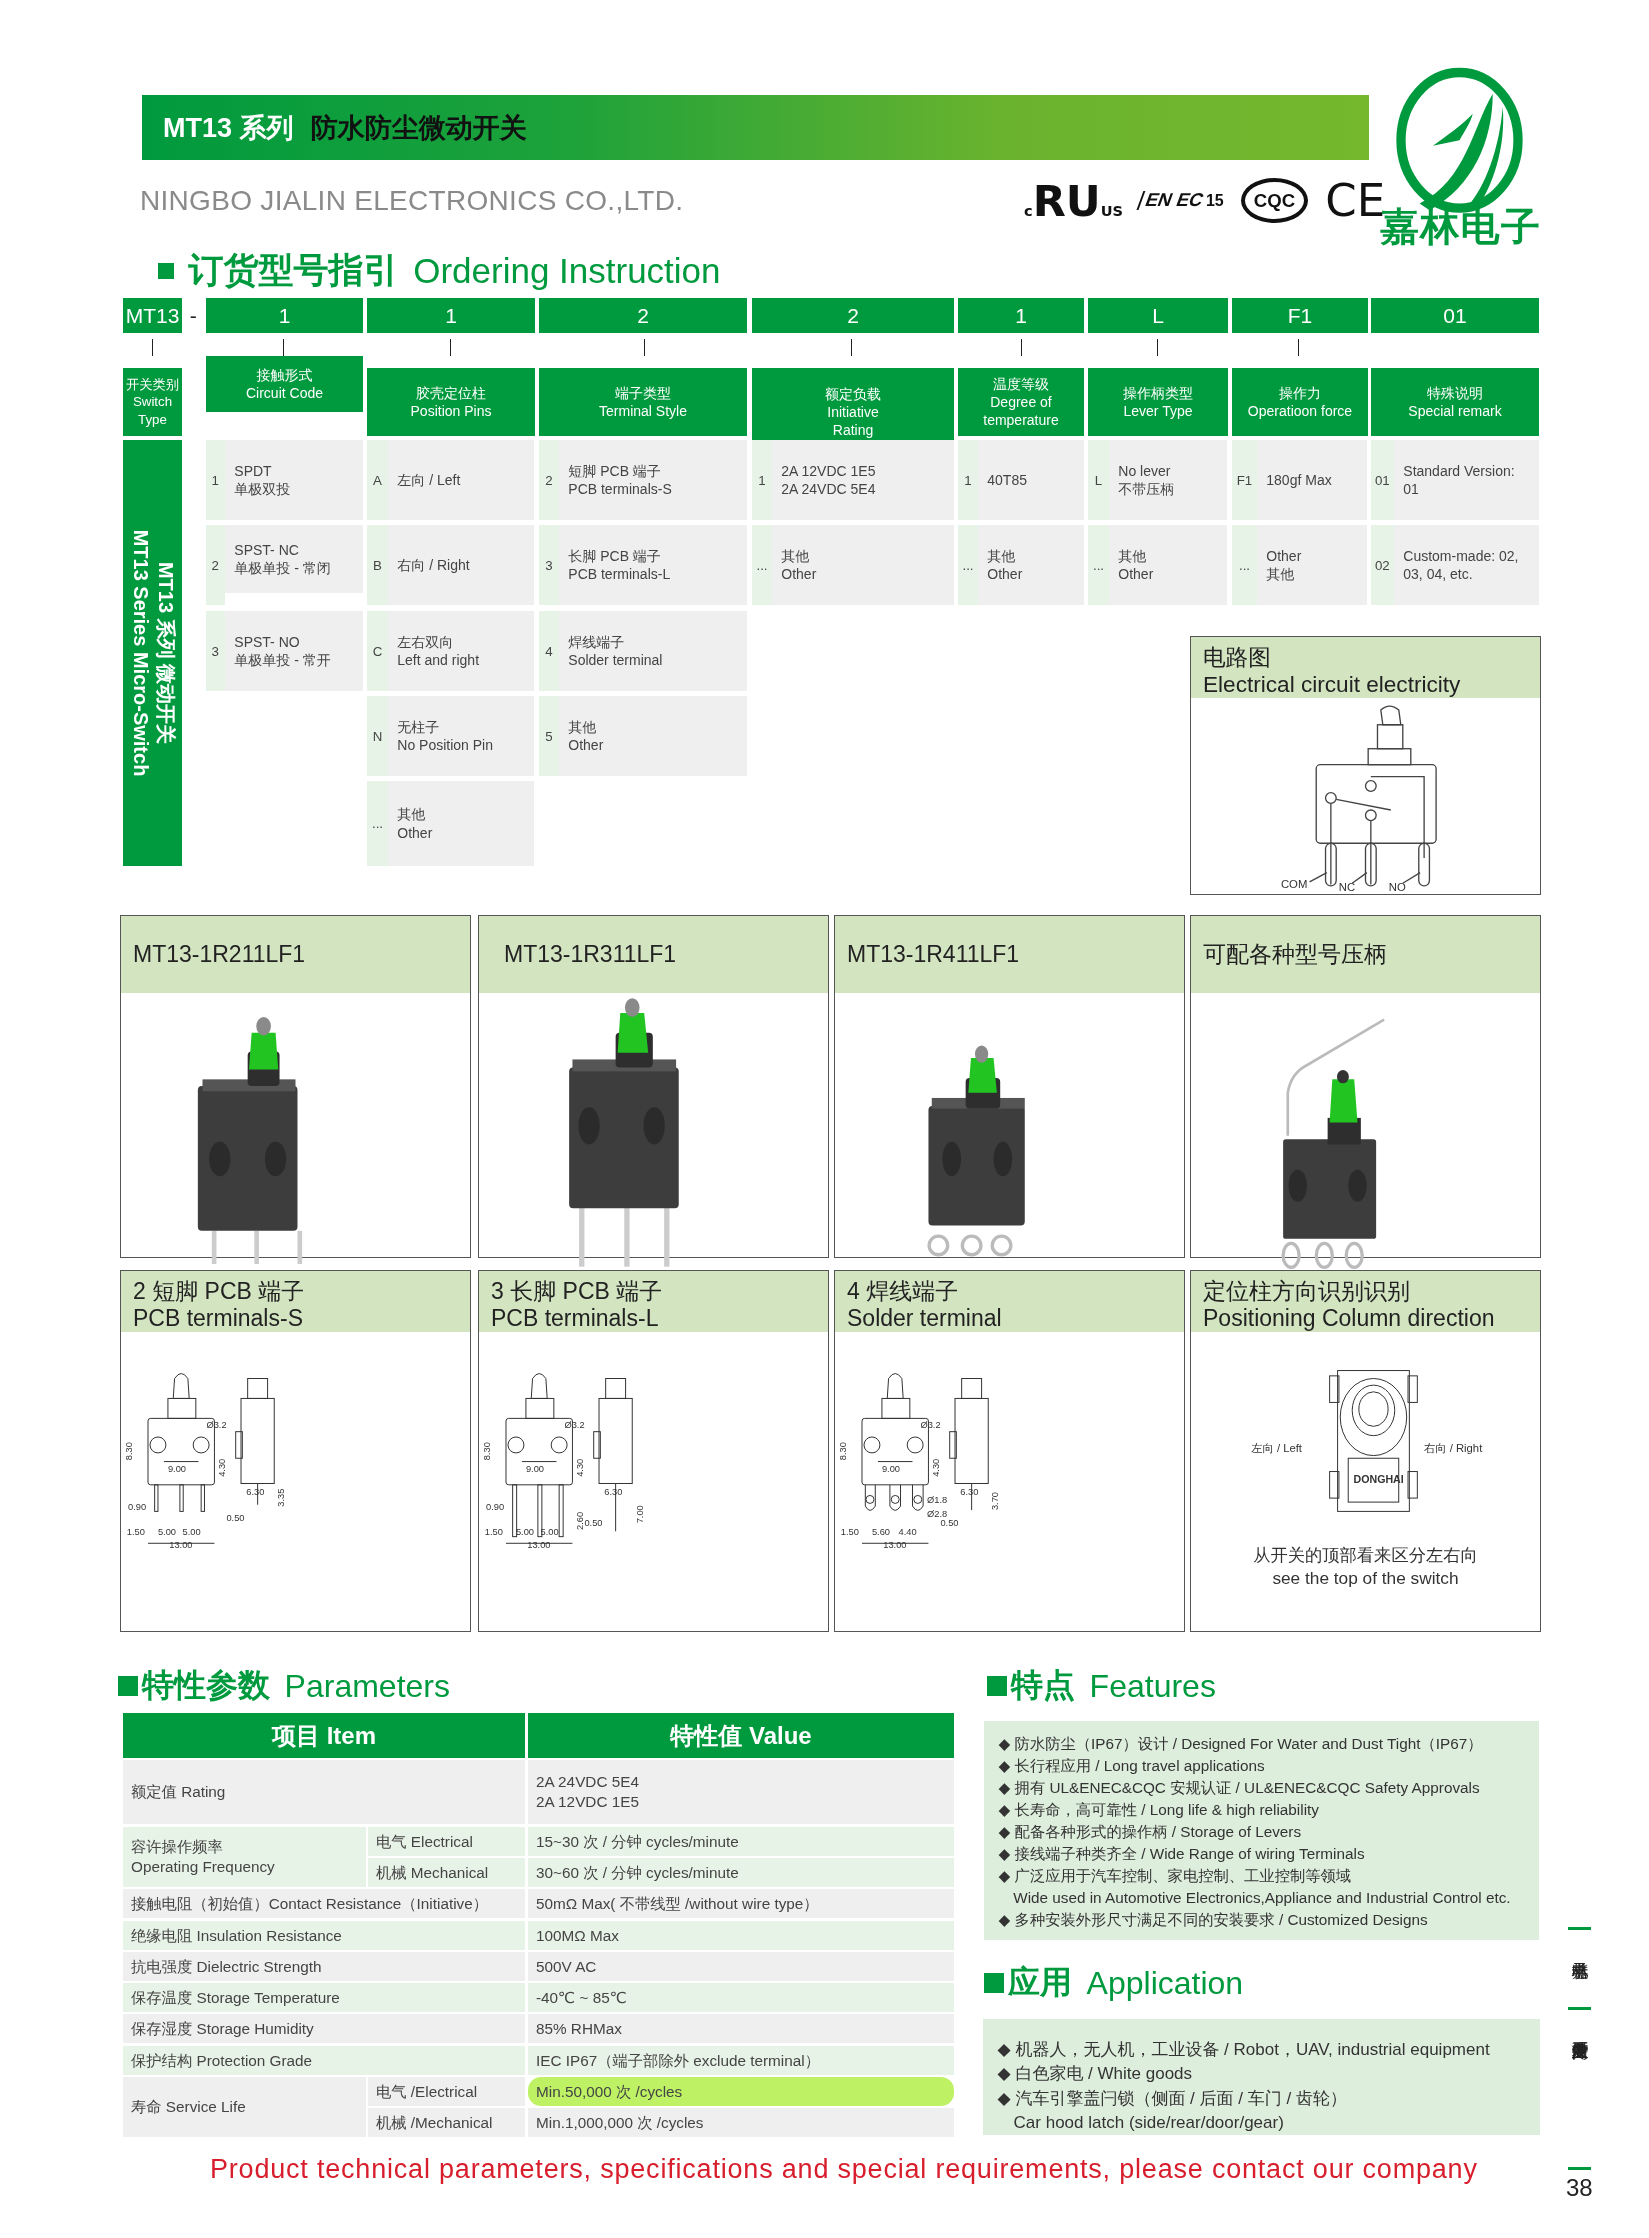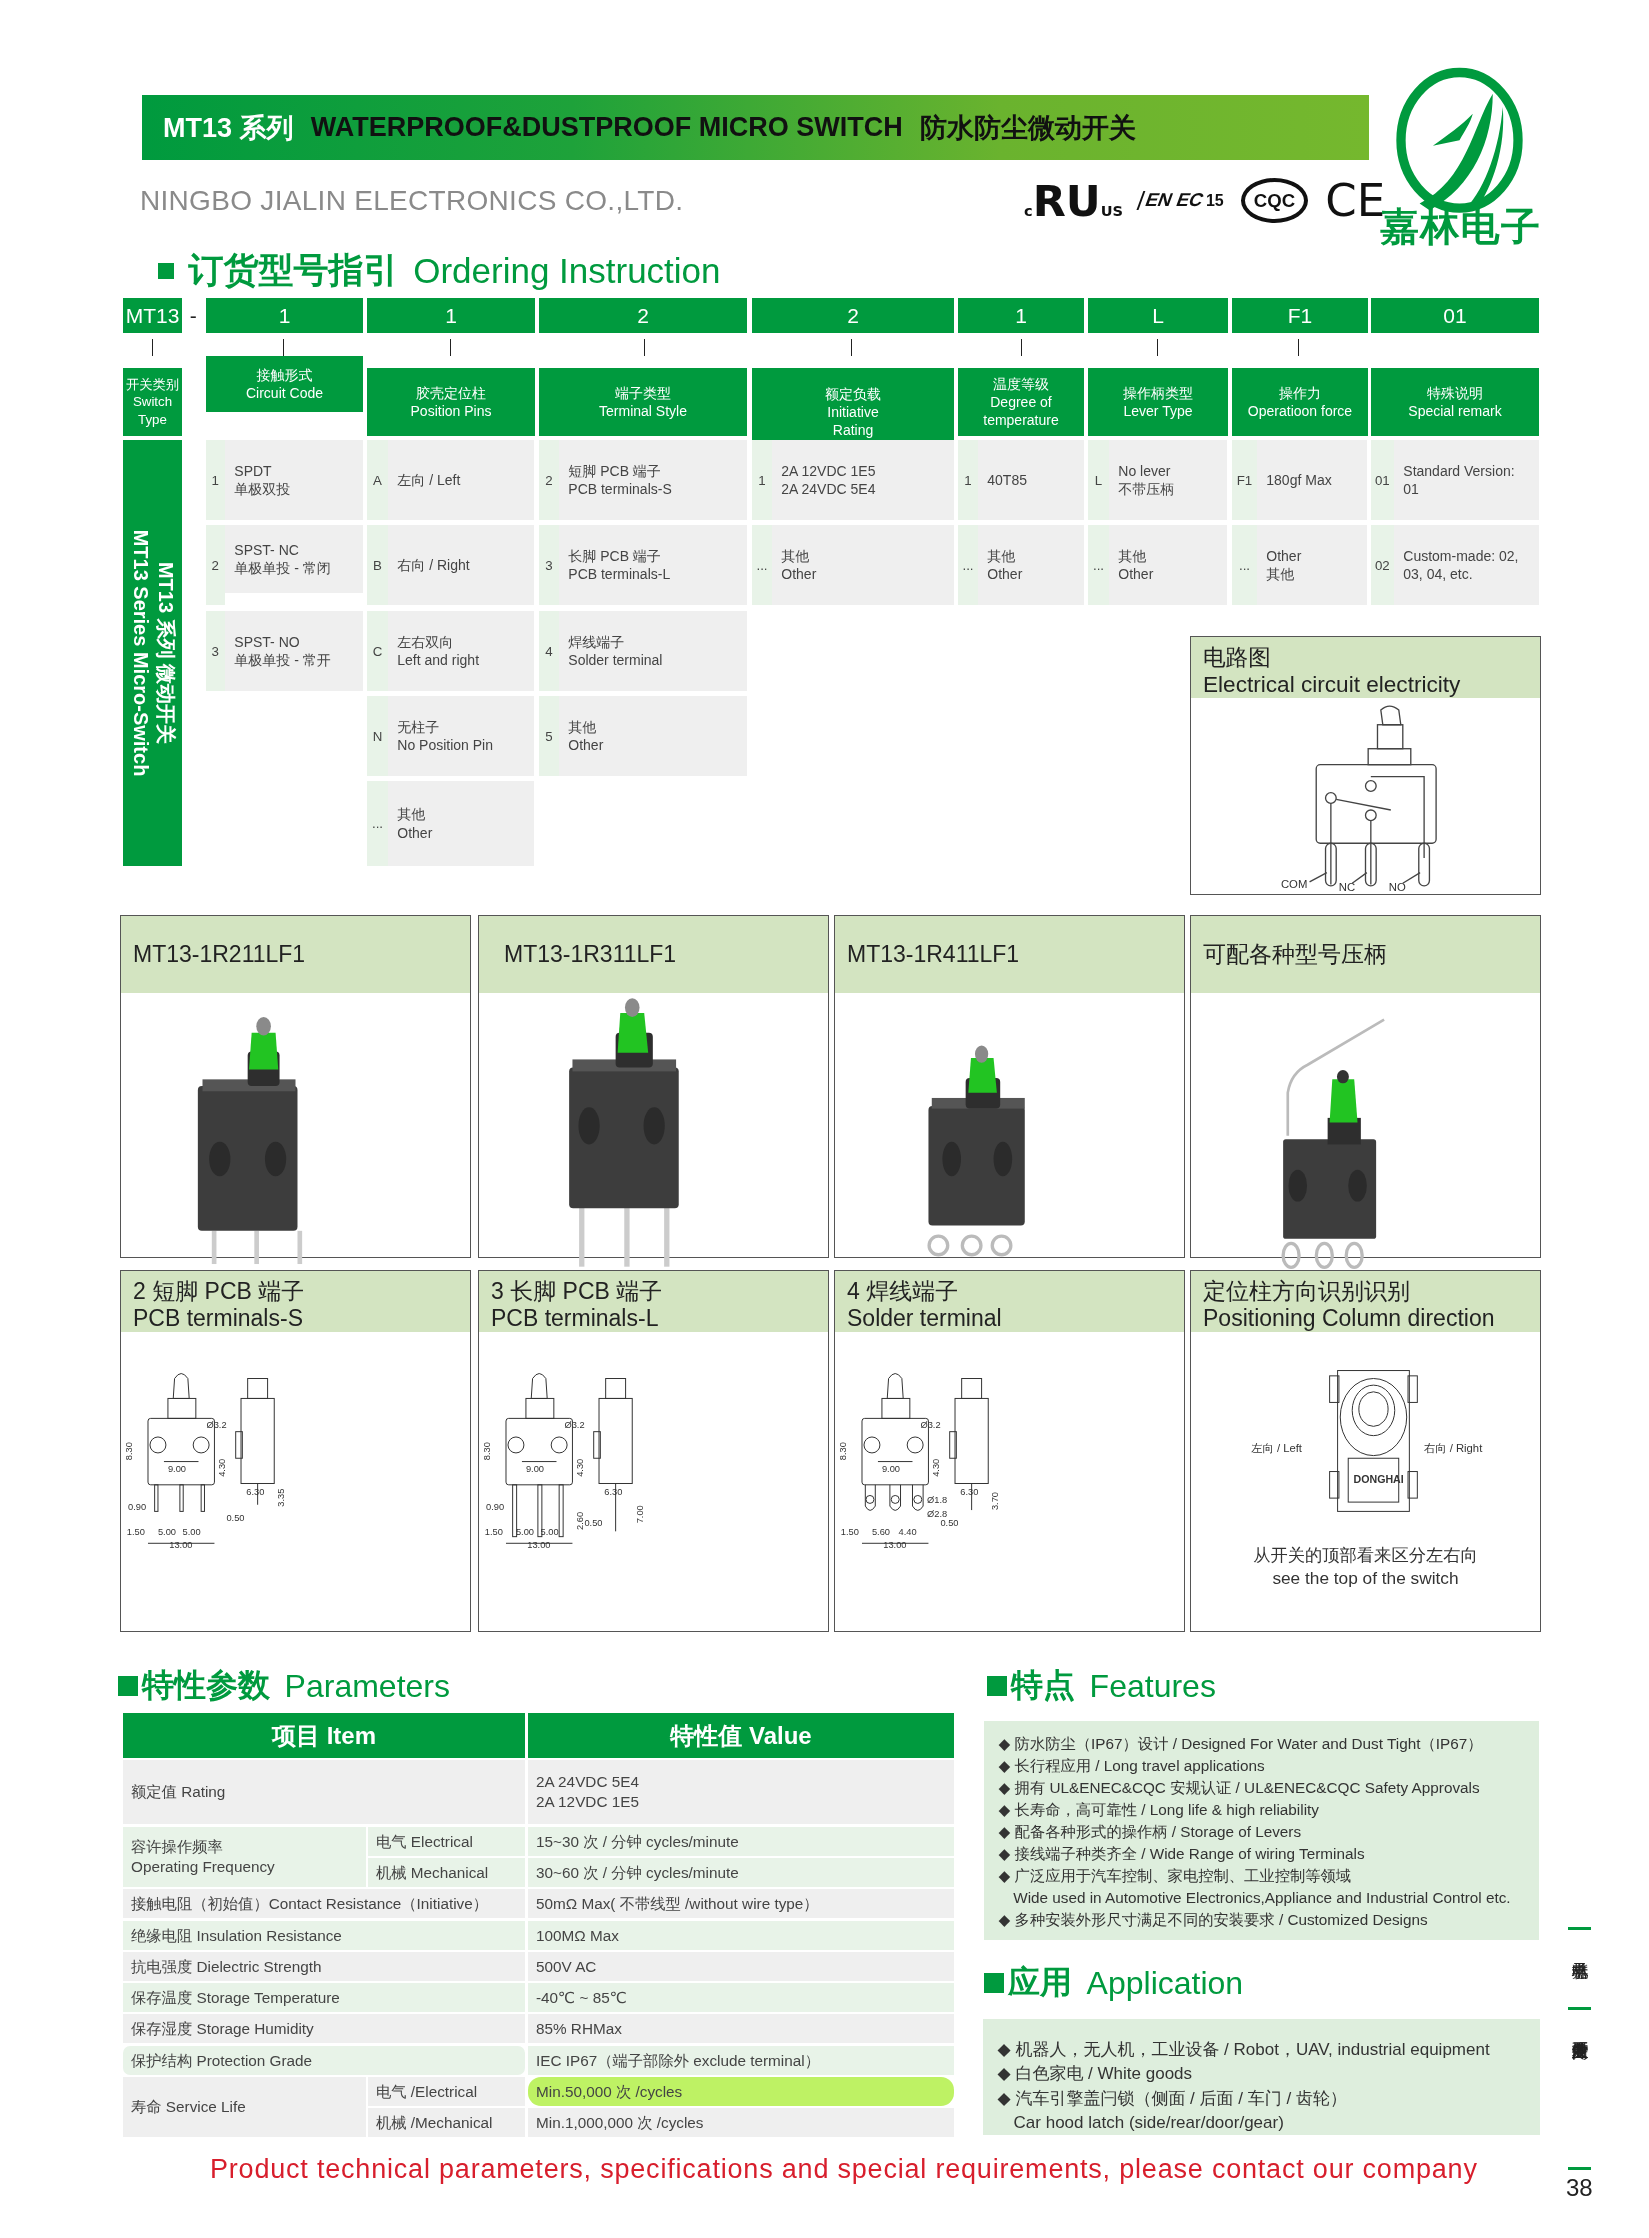--- a/index.html
+++ b/index.html
@@ -49,21 +49,20 @@
   .side-vert { left: 1570px; top: 1923px; width: 20px; font-size: 16.6px; color: #222; text-align: center; line-height: 19px; }
   .gbar { position: absolute; width: 22.6px; height: 3.3px; background: #009a3e; }
   .pagenum { left: 1566px; top: 2155px; font-size: 24px; color: #222; }
   svg text { font-family: "Liberation Sans", sans-serif; }
 </style>
 </head>
 <body>
 
 <div class="abs hdr-bar">
   <span class="w">MT13 系列</span>
-  <span class="b">WATERPROOF&amp;DUSTPROOF MICRO SWITCH</span>
   <span class="b">防水防尘微动开关</span>
 </div>
 
 <div class="abs company">NINGBO JIALIN ELECTRONICS CO.,LTD.</div>
 
 <div class="abs certs">
   <div class="cert-ul"><small>c</small><span>RU</span><small>US</small></div>
   <div style="display:flex;align-items:center;gap:2.7px;">
     <div class="cert-enec">EN EC</div>
     <span style="font-size:16px;">15</span>
@@ -544,21 +543,21 @@
   </div>
   <div class="prow" style="top:270px;height:29px;">
     <div class="pc" style="left:0;width:402px;background:#e8f3e8;">保存温度 Storage Temperature</div>
     <div class="pc" style="left:405px;width:426px;background:#e8f3e8;">-40℃ ~ 85℃</div>
   </div>
   <div class="prow" style="top:301px;height:29px;">
     <div class="pc" style="left:0;width:402px;background:#efefef;">保存湿度 Storage Humidity</div>
     <div class="pc" style="left:405px;width:426px;background:#efefef;">85% RHMax</div>
   </div>
   <div class="prow" style="top:333px;height:29px;">
-    <div class="pc" style="left:0;width:402px;background:#e8f3e8;border-radius:7px;">保护结构 Protection Grade</div>
+    <div class="pc" style="left:0;width:402px;background:#e8f3e8;">保护结构 Protection Grade</div>
     <div class="pc" style="left:405px;width:426px;background:#e8f3e8;">IEC IP67（端子部除外 exclude terminal）</div>
   </div>
 
   <div class="prow" style="top:364px;height:60px;">
     <div class="pc" style="left:0;width:243px;background:#efefef;">寿命 Service Life</div>
     <div class="pc" style="left:245px;width:157px;height:29px;background:#efefef;">电气 /Electrical</div>
     <div class="pc" style="left:405px;width:426px;height:29px;background:#bef264;border-radius:13px;">Min.50,000 次 /cycles</div>
     <div class="pc" style="left:245px;top:31px;width:157px;height:29px;background:#efefef;">机械 /Mechanical</div>
     <div class="pc" style="left:405px;top:31px;width:426px;height:29px;background:#efefef;">Min.1,000,000 次 /cycles</div>
   </div>

